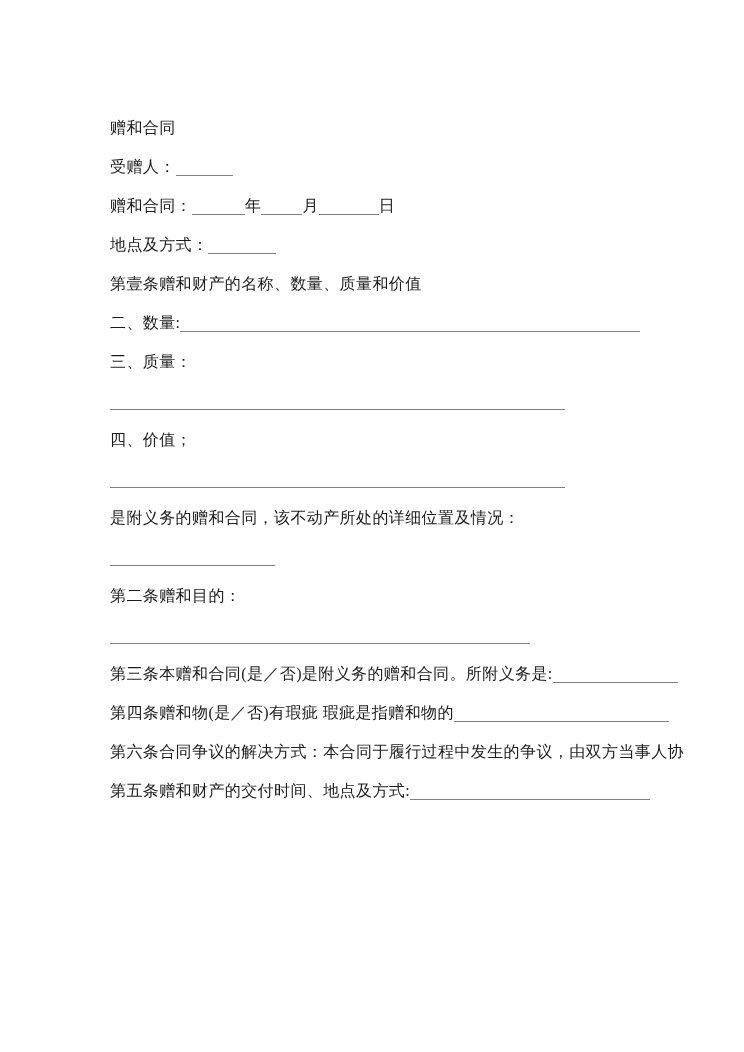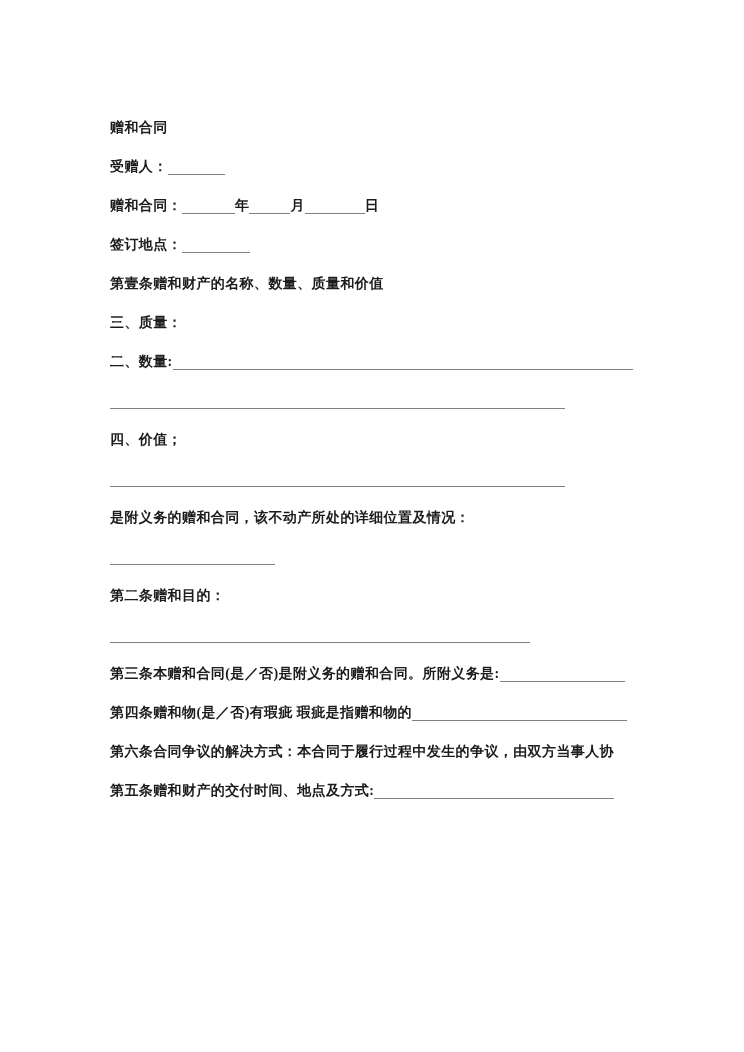--- a/index.html
+++ b/index.html
@@ -15,45 +15,44 @@
   }
   .doc-body {
     position: absolute;
     top: 108px;
     left: 110px;
     width: 560px;
   }
   .para {
     height: 39px;
     line-height: 39px;
-    font-size: 14px;
+    font-size: 16px;
     letter-spacing: 0.4px;
     white-space: nowrap;
-    font-weight: bold;
   }
   .txt { display: inline; }
   .blank {
     display: inline-block;
     height: 0;
     border-bottom: 1px solid var(--line-color, #808080);
     vertical-align: -4px;
   }
 </style>
 <title>赠和合同</title></head>
 <body>
 
 <div class="page">
   <div class="doc-body" id="doc-body">
       <div class="para"><span class="txt">赠和合同</span></div>
       <div class="para"><span class="txt">受赠人：</span><span class="blank" style="width: 57px;"></span></div>
       <div class="para"><span class="txt">赠和合同：</span><span class="blank" style="width: 53px;"></span><span class="txt">年</span><span class="blank" style="width: 41px;"></span><span class="txt">月</span><span class="blank" style="width: 60px;"></span><span class="txt">日</span></div>
-      <div class="para"><span class="txt">签订地点：</span><span class="blank" style="width: 68px;"></span></div>
+      <div class="para"><span class="txt">地点及方式：</span><span class="blank" style="width: 68px;"></span></div>
       <div class="para"><span class="txt">第壹条赠和财产的名称、数量、质量和价值</span></div>
+      <div class="para"><span class="txt">二、数量:</span><span class="blank" style="width: 460px;"></span></div>
       <div class="para"><span class="txt">三、质量：</span></div>
-      <div class="para"><span class="txt">二、数量:</span><span class="blank" style="width: 460px;"></span></div>
       <div class="para"><span class="blank" style="width: 455px;"></span></div>
       <div class="para"><span class="txt">四、价值；</span></div>
       <div class="para"><span class="blank" style="width: 455px;"></span></div>
       <div class="para"><span class="txt">是附义务的赠和合同，该不动产所处的详细位置及情况：</span></div>
       <div class="para"><span class="blank" style="width: 165px;"></span></div>
       <div class="para"><span class="txt">第二条赠和目的：</span></div>
       <div class="para"><span class="blank" style="width: 420px;"></span></div>
       <div class="para"><span class="txt">第三条本赠和合同(是／否)是附义务的赠和合同。所附义务是:</span><span class="blank" style="width: 125px;"></span></div>
       <div class="para"><span class="txt">第四条赠和物(是／否)有瑕疵 瑕疵是指赠和物的</span><span class="blank" style="width: 215px;"></span></div>
       <div class="para"><span class="txt">第六条合同争议的解决方式：本合同于履行过程中发生的争议，由双方当事人协</span></div>

